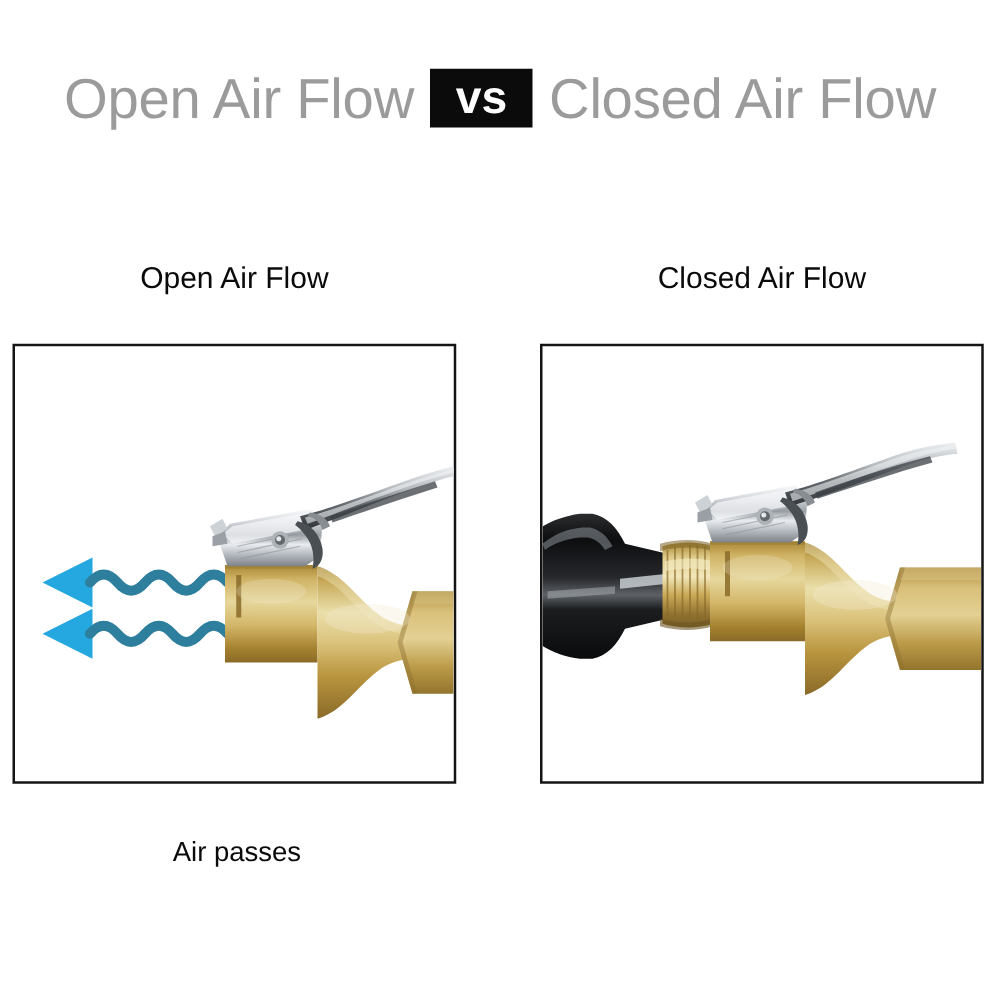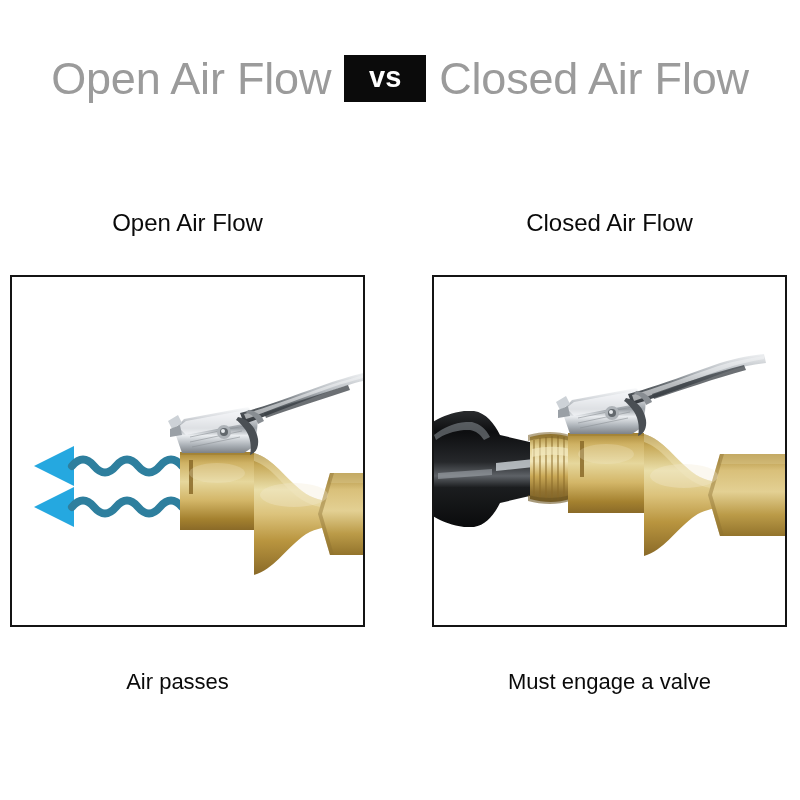--- a/index.html
+++ b/index.html
@@ -35,21 +35,21 @@
     color: #9b9b9b;
     letter-spacing: -0.2px;
     line-height: 1;
   }
   .vs-badge {
     display: inline-flex;
     align-items: center;
     justify-content: center;
     background: #0b0b0b;
     color: #ffffff;
-    font-size: 29px;
+    font-size: 37px;
     font-weight: 700;
     width: 82px;
     height: 47px;
     margin: 0 13px;
     line-height: 1;
     letter-spacing: 0px;
     padding-bottom: 2px;
     box-sizing: border-box;
   }
 
@@ -85,21 +85,21 @@
   .caption {
     position: absolute;
     top: 662px;
     height: 80px;
     font-size: 22px;
     color: #0a0a0a;
     text-align: center;
     line-height: 40px;
     white-space: nowrap;
   }
-  #caption-left  { left: 0;  width: 355px; }
+  #caption-left  { left: 12px;  width: 355px; }
   #caption-right { left: 432px; width: 355px; }
   .caption .cl { display: block; }
 
   
   .art { position: absolute; inset: 0; }
   .art svg { display: block; width: 100%; height: 100%; }
 </style>
 </head>
 <body>
 
@@ -344,14 +344,13 @@
         <path d="M202 114 C210 115 216 119 218 125 L212 128 C210 122 206 118 200 117 Z" fill="#888d92"></path>
       </g>
     </svg>
   </div>
 </div>
 
 <div class="caption" id="caption-left">
   <span class="cl">Air passes</span>
 </div>
 <div class="caption" id="caption-right">
-  <span class="cl">Must engage a valve</span>
 </div>
 
 </body></html>

